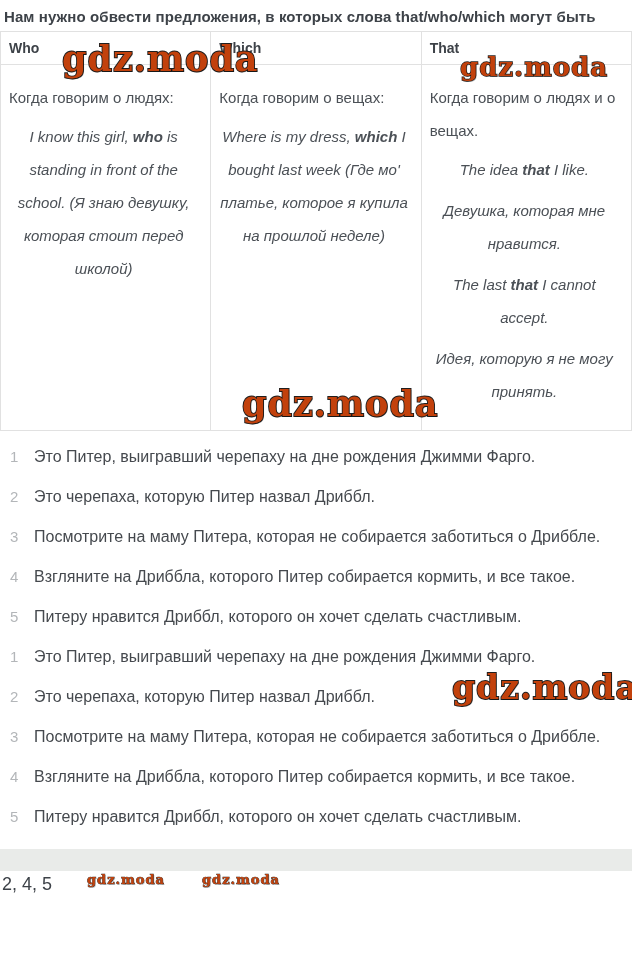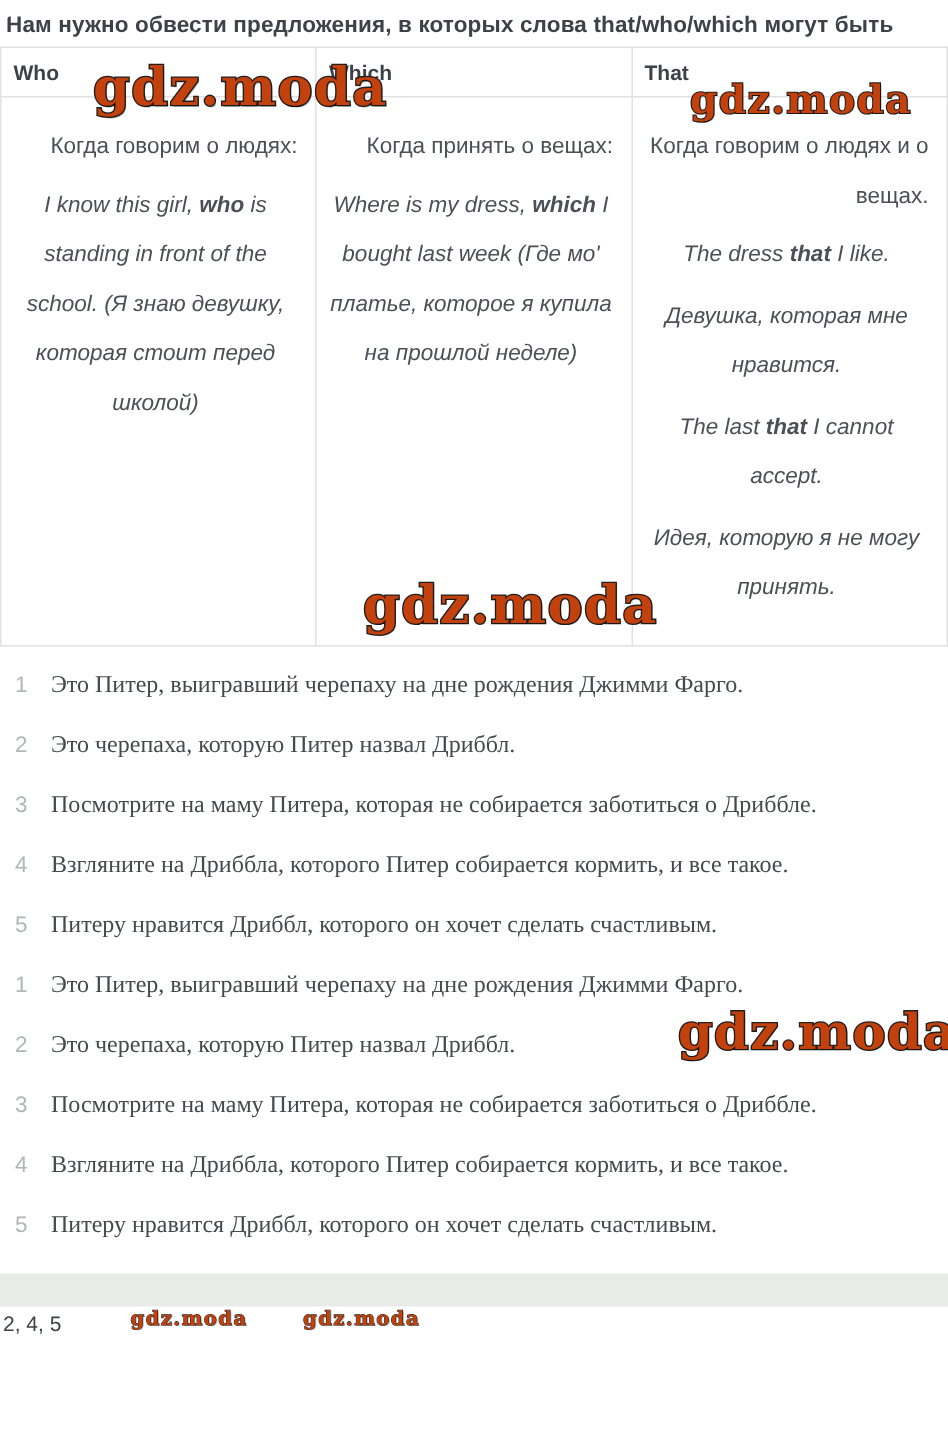--- a/index.html
+++ b/index.html
@@ -36,21 +36,21 @@
     background: #ffffff;
   }
   table.grammar td {
     border: 1px solid #e1e1e1;
     vertical-align: top;
     padding: 16px 12px 14px 8px;
     font-size: 15px;
     color: #4b5056;
     line-height: 33px;
   }
-  td p.intro { margin: 0 0 6px 0; text-align: right; }
+  td p.intro { margin: 0 0 6px 0; }
   td p.example {
     font-style: italic;
     margin: 0 0 8px 0;
     text-align: center;
   }
   td p.example b, td p.example .kw { font-weight: 700; }
   .lists { padding: 6px 0 0 0; }
   .row {
     display: flex;
     align-items: flex-start;
@@ -61,31 +61,30 @@
     font-size: 15px;
     color: #b3b6b9;
     line-height: 34px;
   }
   .row .txt {
     flex: 1 1 auto;
     font-size: 16px;
     color: #45494e;
     line-height: 34px;
     max-width: 588px;
-    font-family: Liberation Serif, serif;
   }
   .answer-bar {
     margin-top: 12px;
     width: 632px;
     height: 22px;
     background: #e9ebe9;
   }
   .answer-text {
     padding: 3px 0 0 2px;
-    font-size: 14px;
+    font-size: 18px;
     color: #3d4248;
   }
   .watermark {
     position: absolute;
     font-family: "DejaVu Serif", serif;
     font-weight: 700;
     color: #c2410c;
     -webkit-text-stroke: 1.8px #1f1f1f;
     paint-order: stroke fill;
     letter-spacing: 1px;
@@ -116,26 +115,26 @@
         <th>That</th>
       </tr>
     </thead>
     <tbody>
       <tr>
         <td>
           <p class="intro">Когда говорим о людях:</p>
           <p class="example"><span>I know this girl, </span><span class="kw">who</span><span> is standing in front of the school. (Я знаю девушку, которая стоит перед школой)</span></p>
         </td>
         <td>
-          <p class="intro">Когда принять о вещах:</p>
+          <p class="intro">Когда говорим о вещах:</p>
           <p class="example"><span>Where is my dress, </span><span class="kw">which</span><span> I bought last week (Где мо' платье, которое я купила на прошлой неделе)</span></p>
         </td>
         <td>
           <p class="intro">Когда говорим о людях и о вещах.</p>
-          <p class="example"><span>The dress </span><span class="kw">that</span><span> I like.</span></p>
+          <p class="example"><span>The idea </span><span class="kw">that</span><span> I like.</span></p>
           <p class="example">Девушка, которая мне нравится.</p>
           <p class="example"><span>The last </span><span class="kw">that</span><span> I cannot accept.</span></p>
           <p class="example">Идея, которую я не могу принять.</p>
         </td>
       </tr>
     </tbody>
   </table>
 
   <div class="lists">
 

